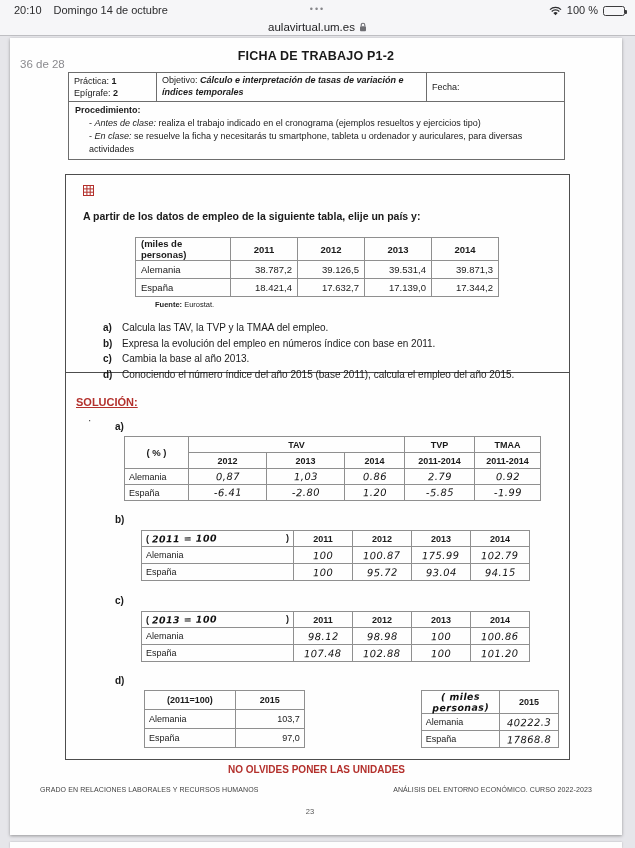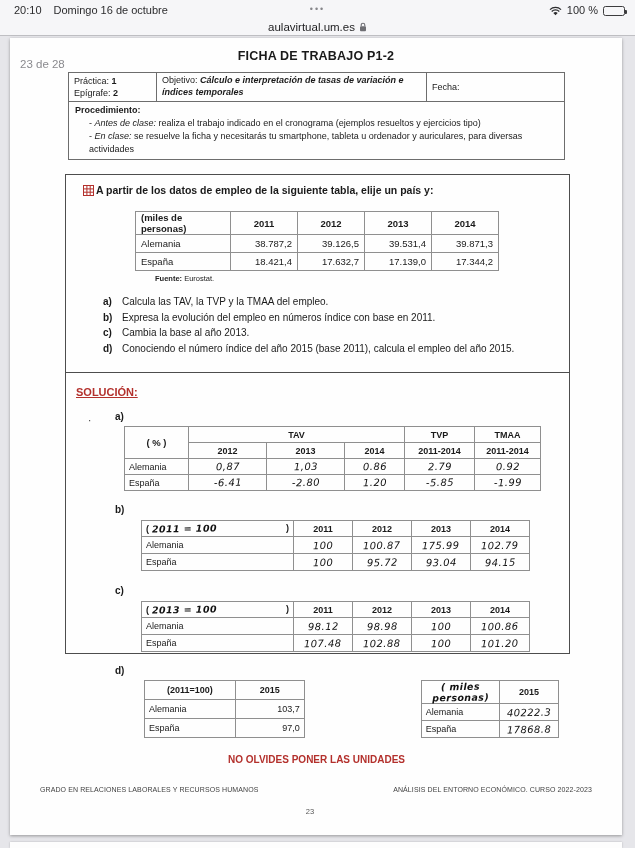--- a/index.html
+++ b/index.html
@@ -39,39 +39,39 @@
   .ht-col3 { vertical-align:middle !important; }
   .bold { font-weight:bold; }
   .bi { font-weight:bold; font-style:italic; }
   .proc-cell { line-height:1.45; padding:2px 6px 3px 6px !important; }
   .proc-item { padding-left:14px; }
   .proc-item .lead { font-style:italic; }
 
   
   .big-box { margin:14px 0 0 55px; width:505px; border:1px solid #4d4d4d; }
   .q-section { height:198px; border-bottom:1px solid #4d4d4d; padding:9px 10px 0 17px; }
-  .prompt-row { display:flex; align-items:flex-start; gap:2px; font-size:10.5px; font-weight:bold; }
+  .prompt-row { display:flex; align-items:flex-start; gap:14px; font-size:10.5px; font-weight:bold;flex-direction:column; }
   .grid-icon { flex:0 0 auto; margin-top:1px; }
 
   .data-table { margin:15px 0 0 52px; font-size:9.5px; }
   .data-table td, .data-table th { border:1px solid #8f8f8f; height:18px; padding:0 5px; }
   .data-table th { font-weight:bold; }
   .dt-corner { width:95px; text-align:left; }
   .dt-year { width:67px; text-align:center; }
   .dt-label { text-align:left; }
   .dt-val { text-align:right; }
   .fuente { margin:3px 0 0 72px; font-size:7.5px; color:#222; }
 
   .q-items { margin:11px 0 0 20px; font-size:10px; }
   .q-item { display:flex; line-height:1.55; }
   .q-key { font-weight:bold; width:19px; flex:0 0 auto; }
   .q-text { width:445px; }
 
   
-  .sol-section { position:relative; height:280px; padding:9px 10px 0 8px; }
+  .sol-section { position:relative; height:386px; padding:19px 10px 0 8px; }
   .sol-heading { display:inline-block; color:#b3302c; font-weight:bold; font-size:11px;
     text-decoration:underline; margin-left:2px; }
   .part-key { font-weight:bold; font-size:10px; margin-left:41px; }
   .bullet-dot { position:absolute; left:22px; top:42px; font-size:10px; color:#333; }
 
   .sol-table { font-size:9px; }
   .sol-table td, .sol-table th { border:1px solid #8f8f8f; padding:0 4px; height:16px; text-align:center; }
   .sol-table th { font-weight:bold; }
   .sol-label { text-align:left !important; font-size:9px; }
 
@@ -106,21 +106,21 @@
     justify-content:space-between; font-size:7px; color:#3f3f3f; letter-spacing:.1px; }
   .page-num { position:absolute; bottom:19px; left:0; right:12px; text-align:center; font-size:7.5px; color:#555; }
 </style>
 </head>
 <body>
 
 <div class="chrome" style="position:relative;">
   <div class="status-row">
     <div class="status-left">
       <span>20:10</span>
-      <span>Domingo 16 de octubre</span>
+      <span>Domingo 14 de octubre</span>
     </div>
     <div class="status-right">
       <svg class="wifi-svg" viewBox="0 0 14 11">
         <path d="M7 10.2 L4.6 7.8 a3.4 3.4 0 0 1 4.8 0 Z" fill="#2c2c2e"></path>
         <path d="M2.8 6 a6 6 0 0 1 8.4 0" fill="none" stroke="#2c2c2e" stroke-width="1.3"></path>
         <path d="M0.9 4 a8.7 8.7 0 0 1 12.2 0" fill="none" stroke="#2c2c2e" stroke-width="1.3"></path>
       </svg>
       <span>100 %</span>
       <span class="battery"><span class="battery-fill"></span><span class="battery-nub"></span></span>
     </div>
@@ -131,21 +131,21 @@
     <svg width="8" height="10" viewBox="0 0 8 10">
       <rect x="1" y="4.2" width="6" height="5" rx="1" fill="#6e6e73"></rect>
       <path d="M2.2 4.2 V3 a1.8 1.8 0 0 1 3.6 0 v1.2" fill="none" stroke="#6e6e73" stroke-width="1.1"></path>
     </svg>
   </div>
 </div>
 
 <div class="viewer">
   <div class="page">
 
-    <div class="page-indicator">23 de 28</div>
+    <div class="page-indicator">36 de 28</div>
     <div class="doc-title">FICHA DE TRABAJO P1-2</div>
 
     <table class="header-table">
       <tbody>
           <tr>
         <td class="ht-col1">
           <span>Práctica:</span>
           <span class="bold">1</span><br>
           <span>Epígrafe:</span>
           <span class="bold">2</span>

